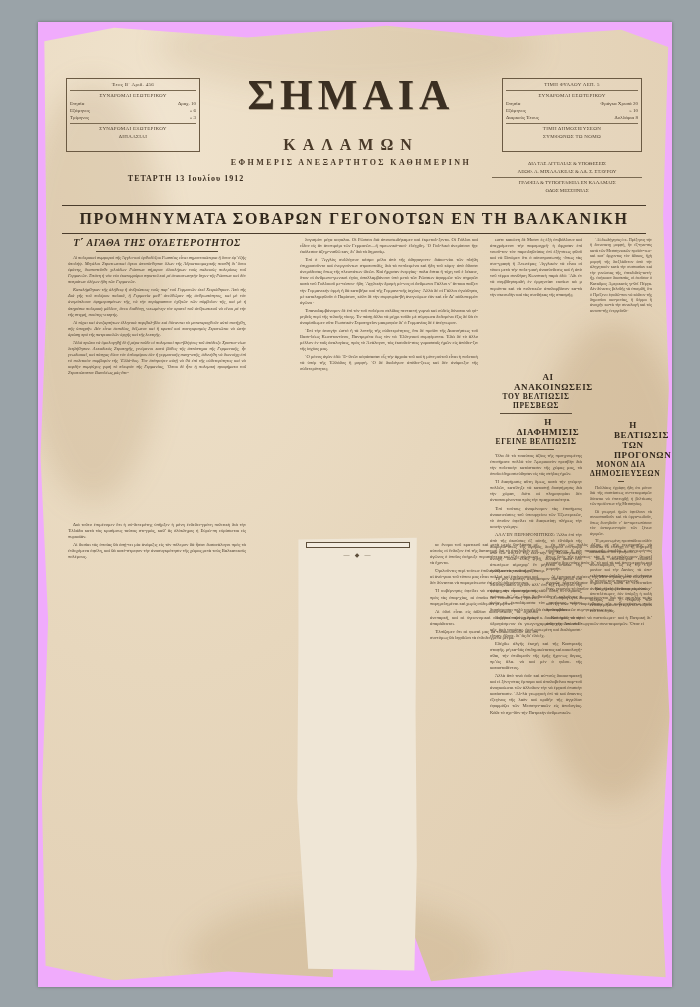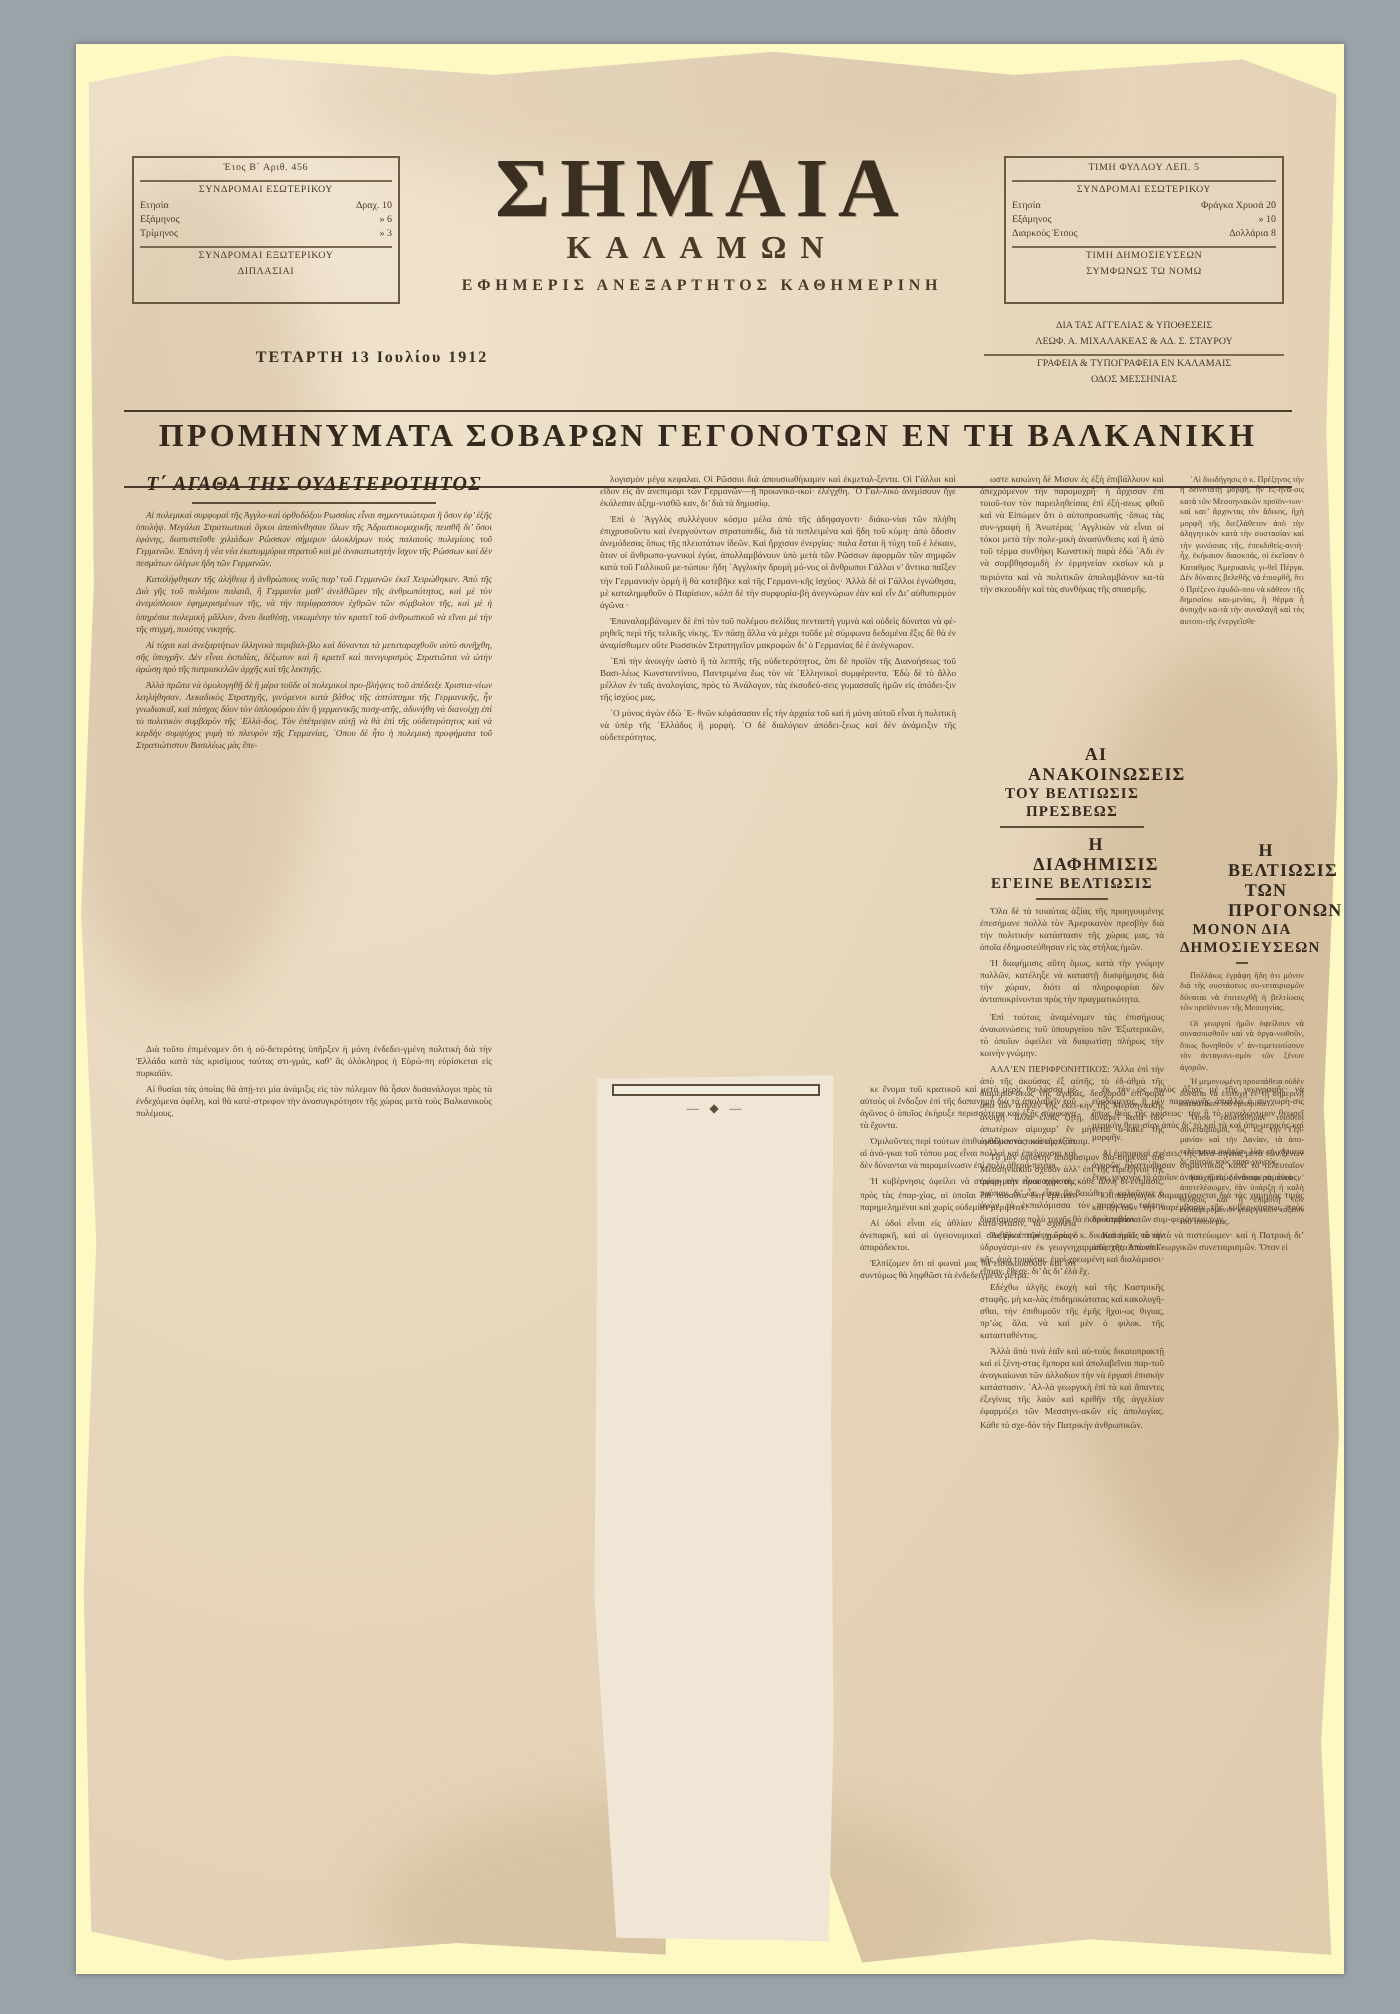--- a/index.html
+++ b/index.html
@@ -14,21 +14,21 @@
     font-family: "Liberation Serif", serif;
   }
 
   
   #scan {
     position: absolute;
     left: 38px;
     top: 22px;
     width: 634px;
     height: 965px;
-    background: #fef9c3;
+    background: #f0abfc;
     box-shadow: 0 0 3px rgba(0,0,0,0.35);
   }
   
   #paper {
     position: absolute;
     inset: 0;
     background:
       radial-gradient(ellipse at 20% 10%, #f0e3cd 0%, #e7d7bd 45%, #dfcbae 100%);
     clip-path: polygon(
       1% 2%, 12% 0.6%, 33% 1.6%, 55% 0.4%, 74% 1.6%, 92% 0.8%, 99.4% 2.6%,
@@ -95,21 +95,21 @@
     font-size: 42px;
     letter-spacing: 5px;
     color: #3b2f22;
     line-height: 1;
     text-shadow: 0.5px 0.5px 0 rgba(60,45,30,0.35);
   }
   #paper-sub {
     font-size: 16px;
     letter-spacing: 7px;
     color: #4a3a29;
-    margin-top: 0;
+    margin-top: 20px;
     font-weight: bold;
   }
   #paper-tag {
     font-size: 8px;
     letter-spacing: 2.4px;
     color: #4a3a29;
     margin-top: 4px;
     font-weight: bold;
   }
   #mast-foot {
@@ -131,21 +131,21 @@
     color: #3b2f22;
   }
 
   
   #banner {
     position: absolute;
     left: 24px; top: 183px;
     width: 584px;
     border-top: 1.5px solid #4a3c2c;
     border-bottom: 1.5px solid #4a3c2c;
-    padding: 4px 0 15px;
+    padding: 4px 0 5px;
     text-align: center;
   }
   #banner-text {
     font-size: 16px;
     font-weight: bold;
     letter-spacing: 1.6px;
     color: #33291d;
   }
 
   

